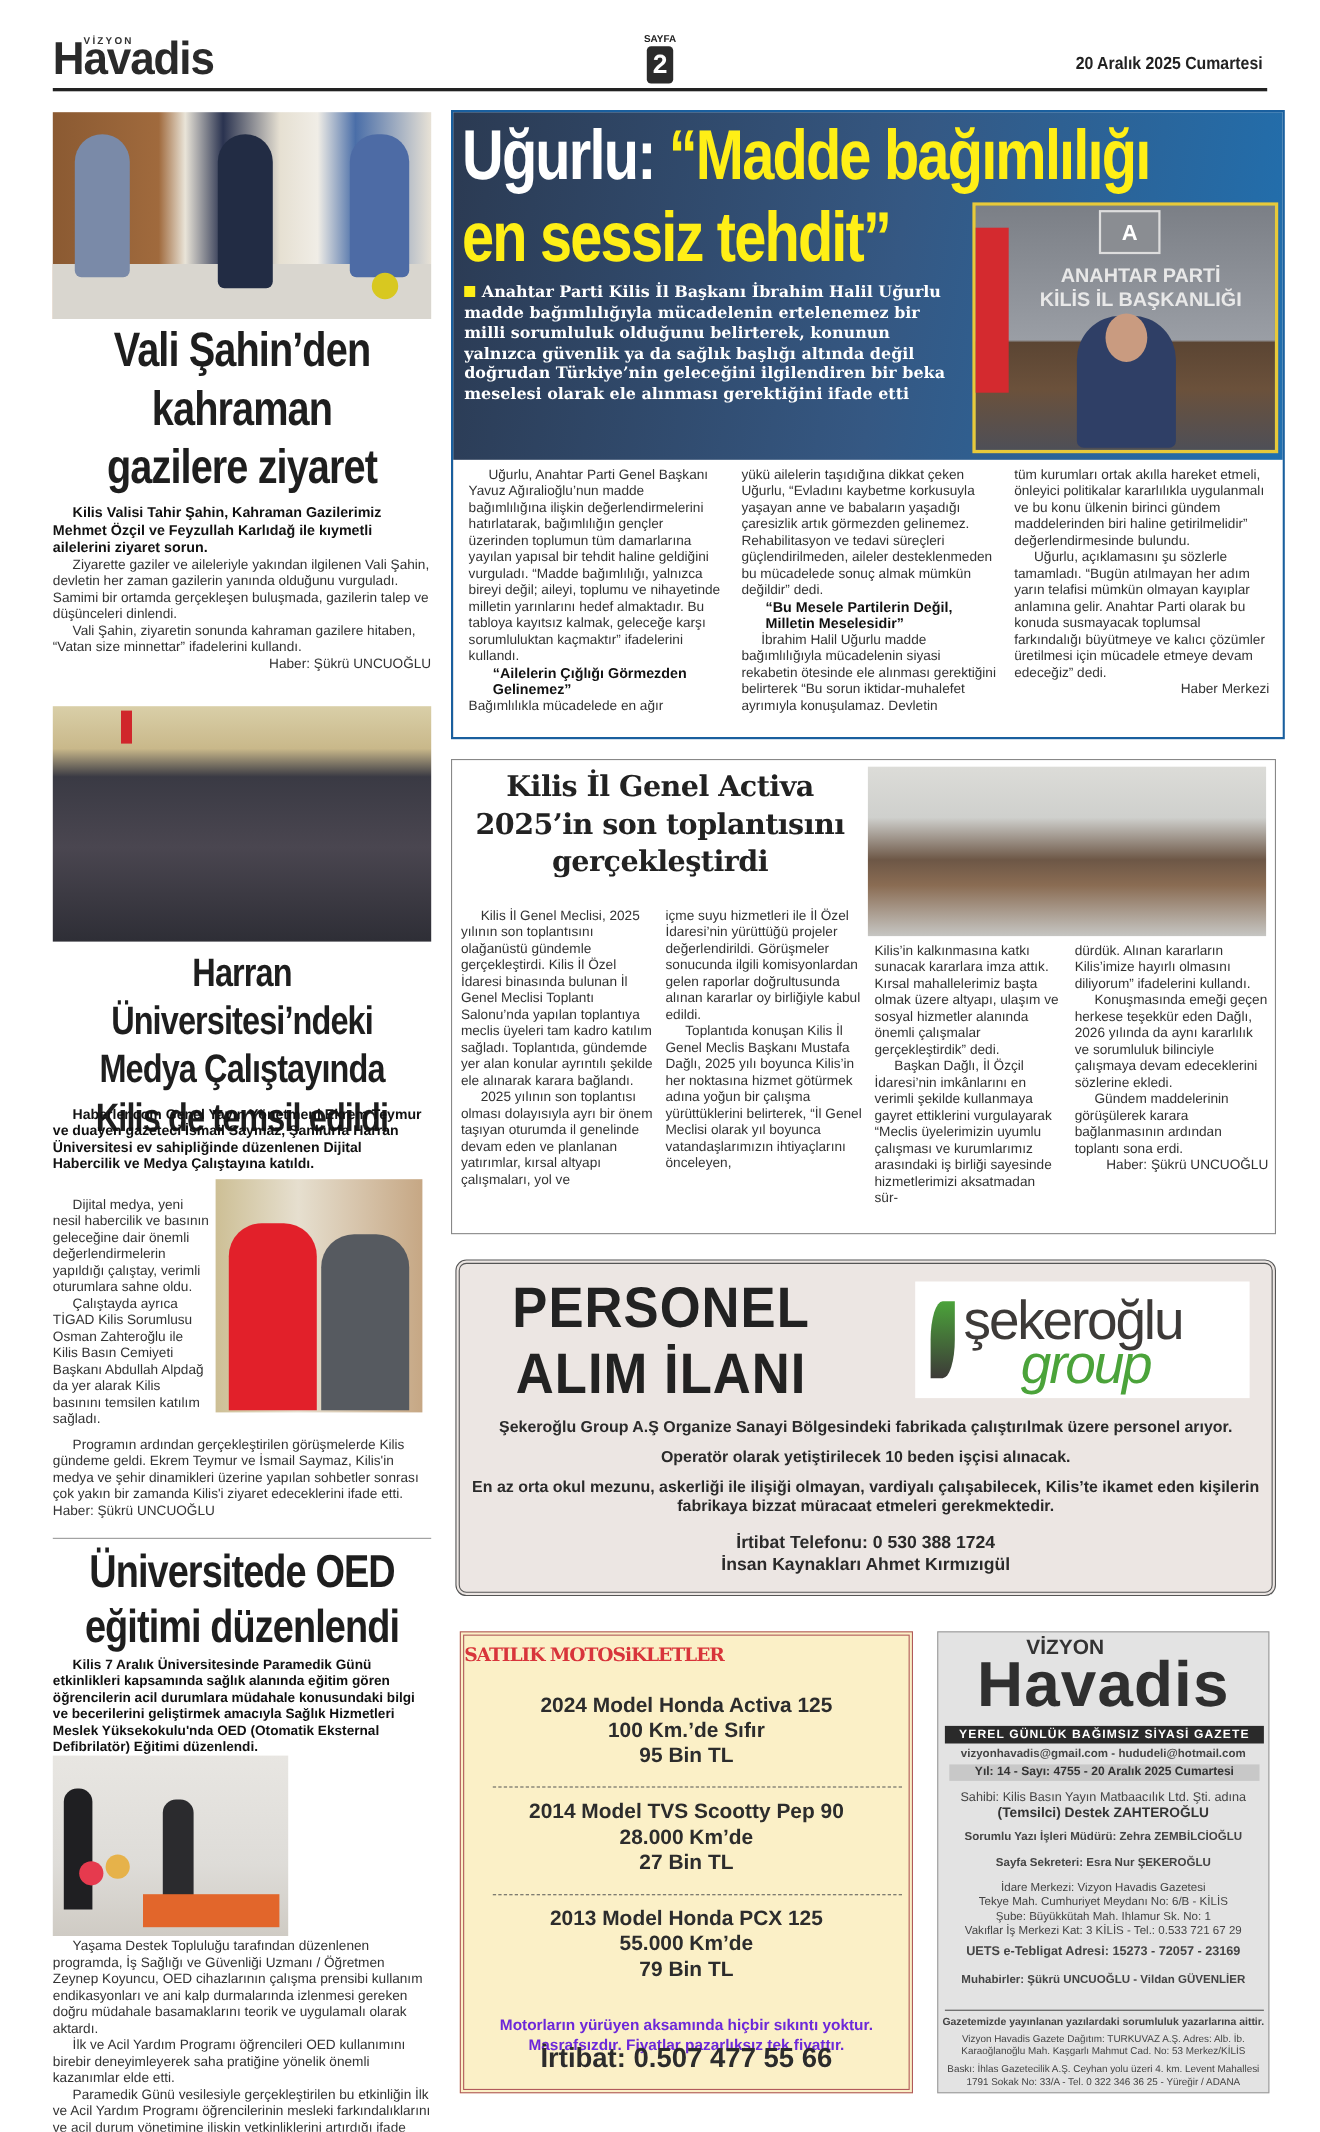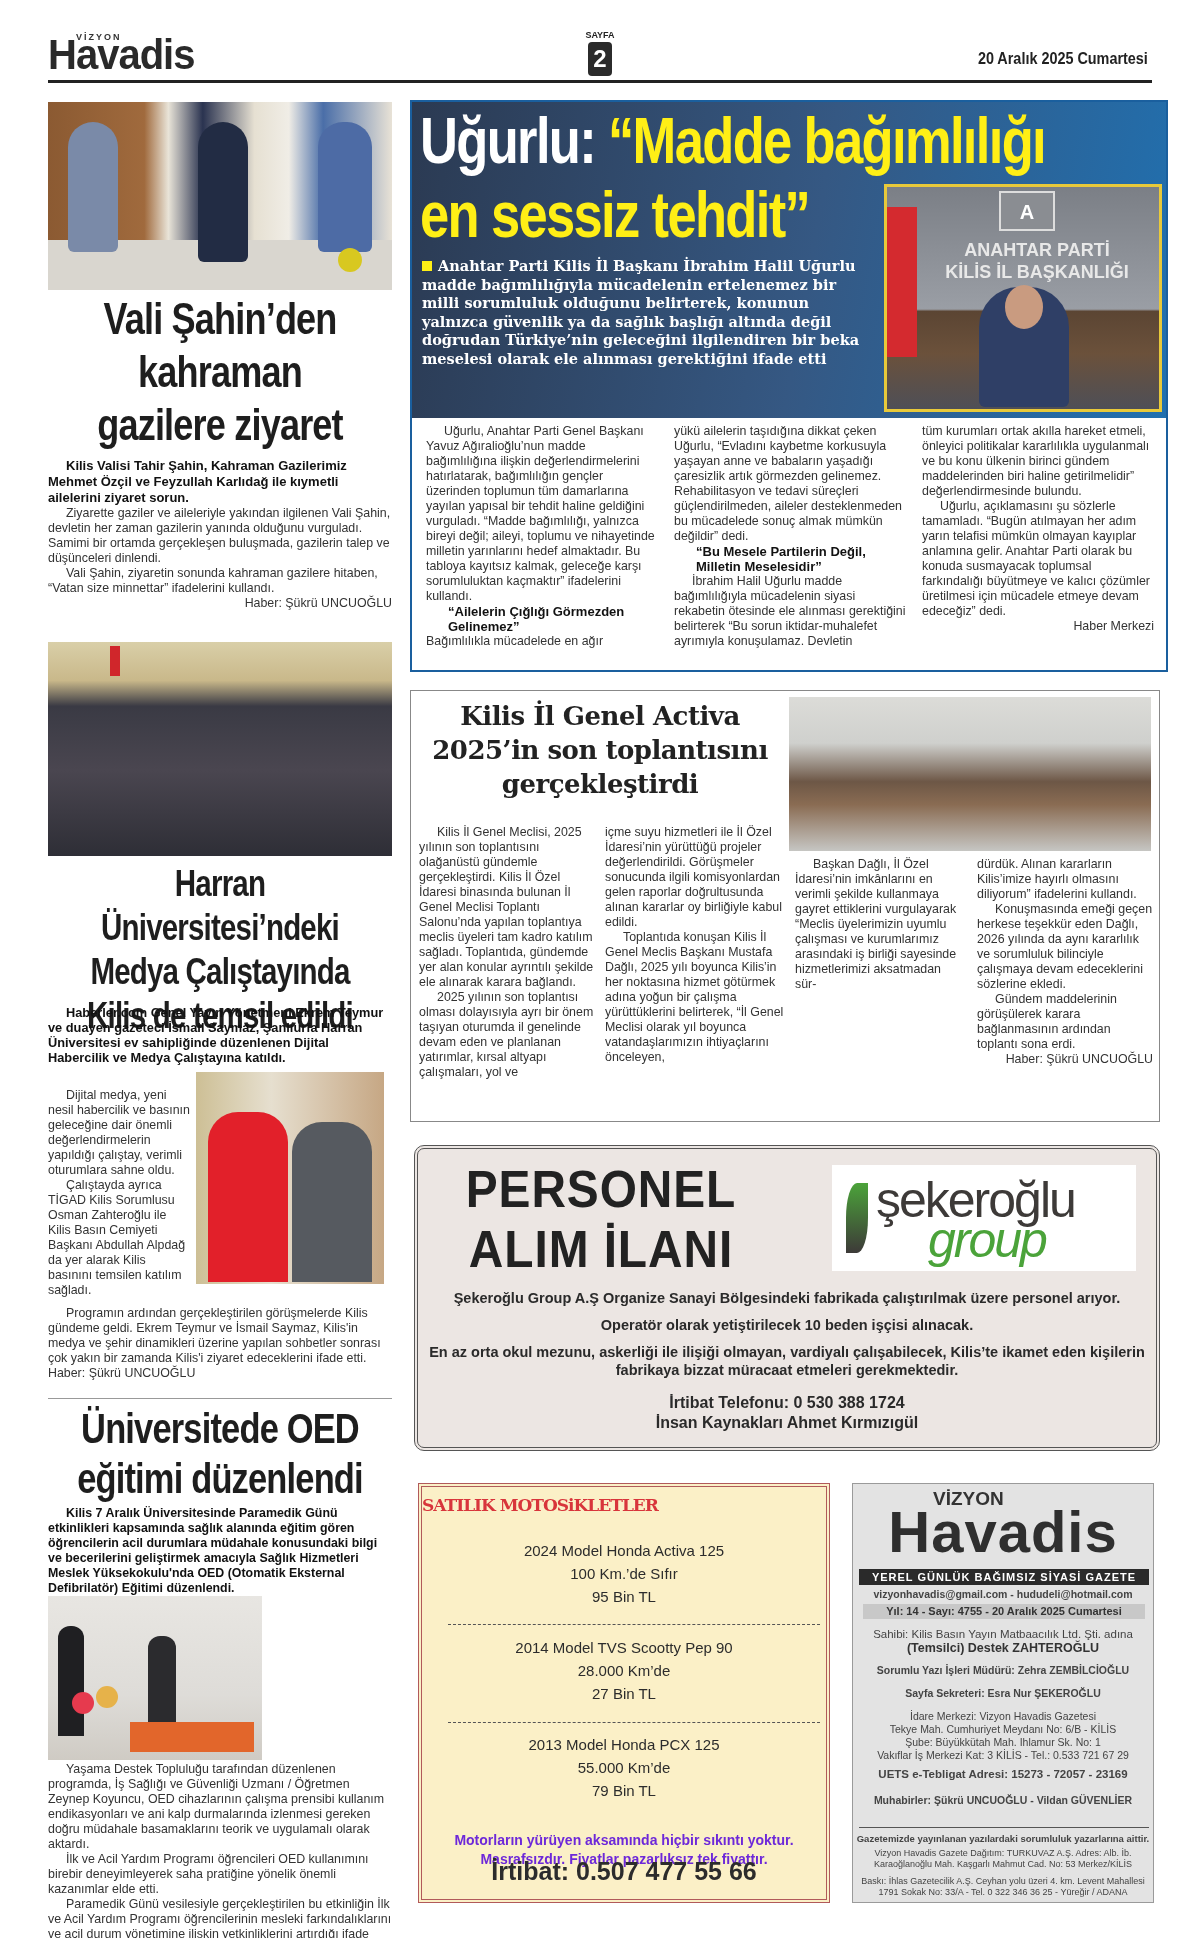--- a/index.html
+++ b/index.html
@@ -50,21 +50,21 @@
 .pa-logo{position:absolute;left:414px;top:16px;width:304px;height:106px;background:#fff}
 .pa-logo .s1{position:absolute;left:44px;top:6px;font-size:50px;color:#3d3a38;letter-spacing:-2px}
 .pa-logo .s2{position:absolute;left:96px;top:46px;font-size:50px;font-style:italic;color:#4ba33a;letter-spacing:-2px}
 .pa-logo .leaf{position:absolute;left:14px;top:18px;width:22px;height:70px;border-radius:50% 0 50% 0;background:linear-gradient(#4ba33a,#3d3a38)}
 .pa-lines{position:absolute;left:8px;top:140px;width:722px;text-align:center;font-weight:bold;font-size:14.5px;line-height:18px;color:#2a2a2a}
 .pa-lines .g{margin-bottom:9px}
 
 
 .mt-box{left:418px;top:1483px;width:412px;height:420px;background:#fbf0c7;border:4px double #b15a5a}
 .mt-title{position:absolute;left:0;top:8px;width:100%;text-align:left;font-family:"DejaVu Serif",serif;font-weight:bold;font-size:17px;color:#d8353b;letter-spacing:-1px}
-.mt-item{position:absolute;left:0;width:100%;text-align:center;font-size:15px;line-height:23px;color:#2c2c2c;font-weight:normal}
+.mt-item{position:absolute;left:0;width:100%;text-align:center;font-size:19px;line-height:23px;color:#2c2c2c;font-weight:bold}
 .mt-dash{position:absolute;left:26px;width:372px;border-top:1.5px dashed #555}
 .mt-note{position:absolute;left:0;top:344px;width:100%;text-align:center;font-size:14px;line-height:19px;font-weight:bold;color:#6d28d9}
 .mt-phone{position:absolute;left:0;top:370px;width:100%;text-align:center;font-size:25px;font-weight:bold;color:#2c2c2c}
 
 
 .kn-box{left:852px;top:1483px;width:302px;height:420px;background:#e3e3e3;border:1px solid #9a9a9a}
 .kn-vizyon{position:absolute;left:80px;top:4px;font-size:19px;font-weight:bold;color:#333}
 .kn-havadis{position:absolute;left:0;top:14px;width:100%;text-align:center;font-size:58px;font-weight:bold;color:#2f2f2f;letter-spacing:1px}
 .kn-band{position:absolute;left:6px;top:85px;width:290px;height:16px;background:#2a2a2a;color:#fff;font-weight:bold;font-size:11px;text-align:center;line-height:16px;letter-spacing:1px}
 .kn-line{position:absolute;left:0;width:100%;text-align:center;font-size:10.5px;line-height:13px;color:#444}
@@ -188,21 +188,22 @@
   <div class="mc-photo photo"></div>
   <div class="mc-col body-txt" style="left:8px;top:134px;width:180px">
     <p>Kilis İl Genel Meclisi, 2025 yılının son toplantısını olağanüstü gündemle gerçekleştirdi. Kilis İl Özel İdaresi binasında bulunan İl Genel Meclisi Toplantı Salonu’nda yapılan toplantıya meclis üyeleri tam kadro katılım sağladı. Toplantıda, gündemde yer alan konular ayrıntılı şekilde ele alınarak karara bağlandı.</p>
     <p>2025 yılının son toplantısı olması dolayısıyla ayrı bir önem taşıyan oturumda il genelinde devam eden ve planlanan yatırımlar, kırsal altyapı çalışmaları, yol ve</p>
   </div>
   <div class="mc-col body-txt" style="left:194px;top:134px;width:182px">
     <div>içme suyu hizmetleri ile İl Özel İdaresi’nin yürüttüğü projeler değerlendirildi. Görüşmeler sonucunda ilgili komisyonlardan gelen raporlar doğrultusunda alınan kararlar oy birliğiyle kabul edildi.</div>
     <p>Toplantıda konuşan Kilis İl Genel Meclis Başkanı Mustafa Dağlı, 2025 yılı boyunca Kilis’in her noktasına hizmet götürmek adına yoğun bir çalışma yürüttüklerini belirterek, “İl Genel Meclisi olarak yıl boyunca vatandaşlarımızın ihtiyaçlarını önceleyen,</p>
   </div>
   <div class="mc-col body-txt" style="left:384px;top:166px;width:170px">
-    <p>Başkan Dağlı, İl Özel İdaresi’nin imkânlarını en verimli şekilde kullanmaya gayret ettiklerini vurgulayarak “Meclis üyelerimizin uyumlu çalışması ve kurumlarımız arasındaki iş birliği sayesinde hizmetlerimizi aksatmadan sür-</p>
+    <div>Kilis’in kalkınmasına katkı sunacak kararlara imza attık. Kırsal mahallelerimiz başta olmak üzere altyapı, ulaşım ve sosyal hizmetler alanında önemli çalışmalar gerçekleştirdik” dedi.</div>
+    <p>Başkan Dağlı, İl Özçil İdaresi’nin imkânlarını en verimli şekilde kullanmaya gayret ettiklerini vurgulayarak “Meclis üyelerimizin uyumlu çalışması ve kurumlarımız arasındaki iş birliği sayesinde hizmetlerimizi aksatmadan sür-</p>
   </div>
   <div class="mc-col body-txt" style="left:566px;top:166px;width:176px">
     <div>dürdük. Alınan kararların Kilis’imize hayırlı olmasını diliyorum” ifadelerini kullandı.</div>
     <p>Konuşmasında emeği geçen herkese teşekkür eden Dağlı, 2026 yılında da aynı kararlılık ve sorumluluk bilinciyle çalışmaya devam edeceklerini sözlerine ekledi.</p>
     <p>Gündem maddelerinin görüşülerek karara bağlanmasının ardından toplantı sona erdi.</p>
     <div class="byline">Haber: Şükrü UNCUOĞLU</div>
   </div>
 </div>
 
 <div class="abs pa-box">

